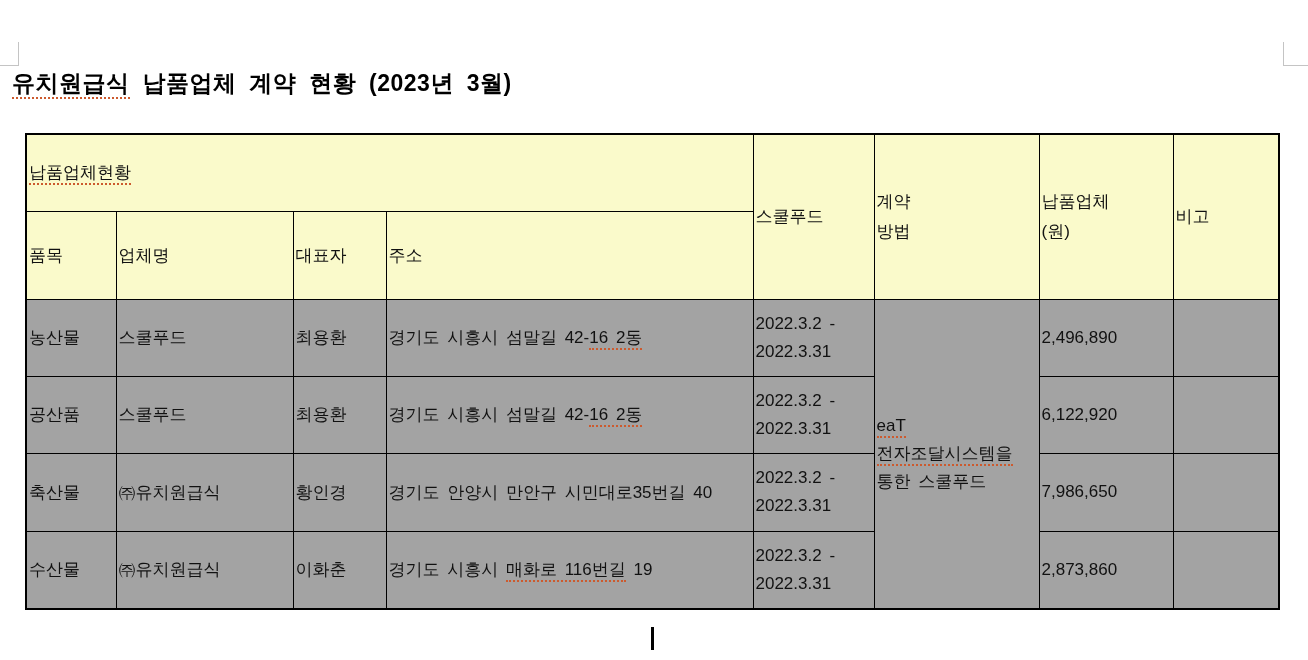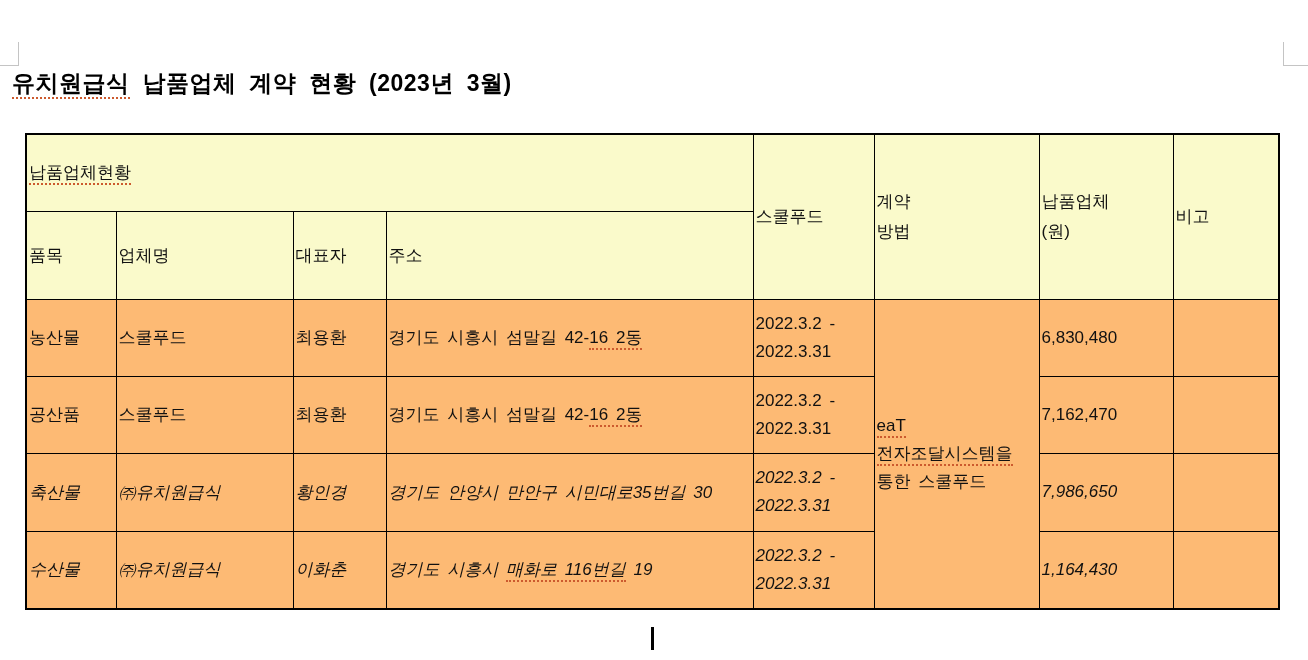--- a/index.html
+++ b/index.html
@@ -60,22 +60,22 @@
     vertical-align: middle;
     font-size: 17px;
     color: #111;
     word-spacing: 3px;
     padding: 0 2px;
     overflow: hidden;
   }
   tr.hrow td { background: #fafacb; }
   tr#hrow1 { height: 77px; }
   tr#hrow2 { height: 88px; padding-left: 16px; }
-  tr.datarow { height: 77px; background: #fdba74; }
-  tr.datarow.tall { height: 78px; font-style: italic; }
+  tr.datarow { height: 77px; background: #a3a3a3; }
+  tr.datarow.tall { height: 78px; }
   td.method div, td.period-cell div { line-height: 28px; }
   td.two-line div { line-height: 30px; }
   
   .sq {
     border-bottom: 2px dotted #cc5a2e;
     padding-bottom: 1px;
   }
   
   .caret {
     position: absolute;
@@ -136,57 +136,57 @@
           <td><span>경기도 시흥시 섬말길 42-</span><span class="sq">16 2동</span></td>
           <td class="period-cell">
             <div>2022.3.2 -</div>
             <div>2022.3.31</div>
           </td>
           <td class="method" rowspan="4">
             <div><span class="sq">eaT</span></div>
             <div><span class="sq">전자조달시스템을</span></div>
             <div><span>통한 스쿨푸드</span></div>
           </td>
-          <td>6,830,480</td>
+          <td>2,496,890</td>
           <td></td>
         </tr>
         <tr class="datarow">
           <td>공산품</td>
           <td>스쿨푸드</td>
           <td>최용환</td>
           <td><span>경기도 시흥시 섬말길 42-</span><span class="sq">16 2동</span></td>
           <td class="period-cell">
             <div>2022.3.2 -</div>
             <div>2022.3.31</div>
           </td>
-          <td>7,162,470</td>
+          <td>6,122,920</td>
           <td></td>
         </tr>
         <tr class="datarow tall">
           <td>축산물</td>
           <td>㈜유치원급식</td>
           <td>황인경</td>
-          <td><span>경기도 안양시 만안구 시민대로35번길 30</span></td>
+          <td><span>경기도 안양시 만안구 시민대로35번길 40</span></td>
           <td class="period-cell">
             <div>2022.3.2 -</div>
             <div>2022.3.31</div>
           </td>
           <td>7,986,650</td>
           <td></td>
         </tr>
         <tr class="datarow tall">
           <td>수산물</td>
           <td>㈜유치원급식</td>
           <td>이화춘</td>
           <td><span>경기도 시흥시 </span><span class="sq">매화로 116번길</span><span> 19</span></td>
           <td class="period-cell">
             <div>2022.3.2 -</div>
             <div>2022.3.31</div>
           </td>
-          <td>1,164,430</td>
+          <td>2,873,860</td>
           <td></td>
         </tr>
       </tbody>
   </table>
 
   <div class="caret"></div>
 
 </div>
 
 </body></html>

